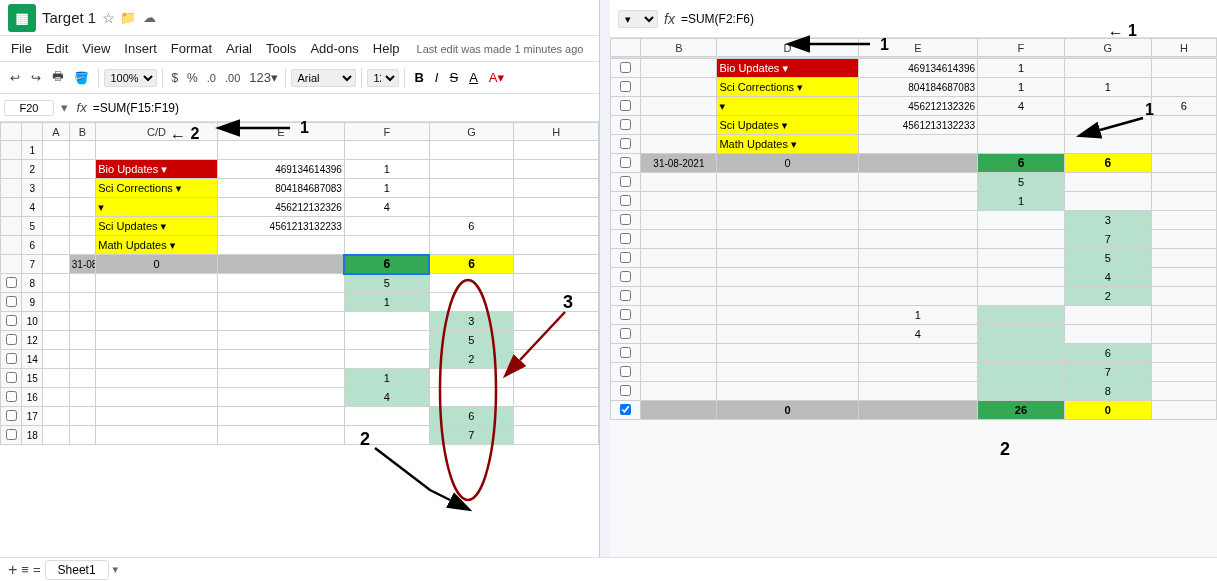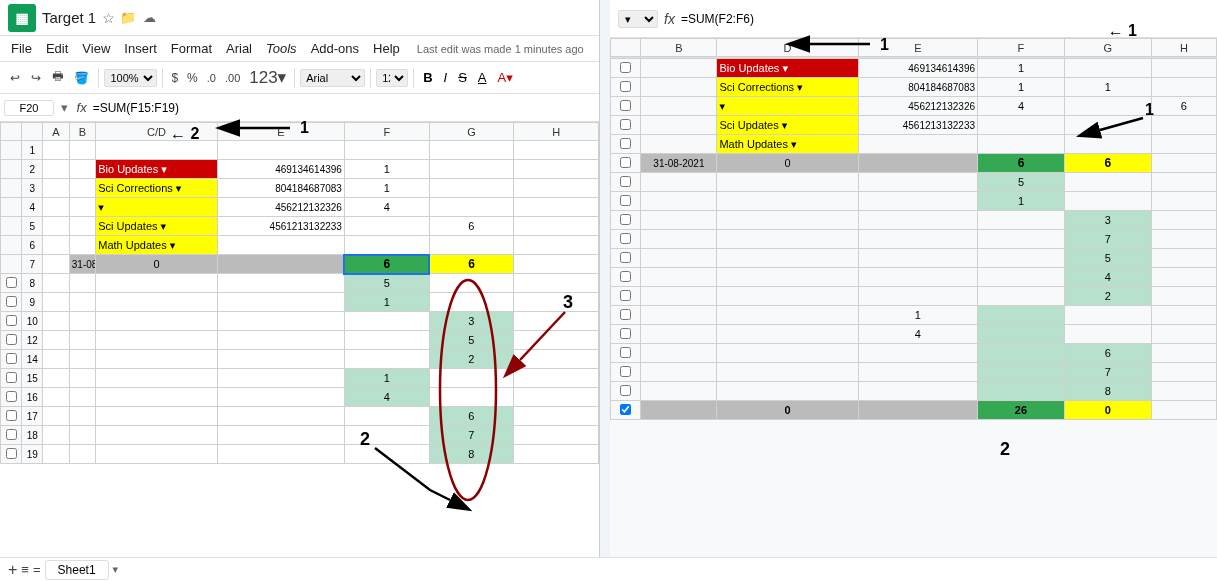--- a/index.html
+++ b/index.html
@@ -25,41 +25,41 @@
       <span style="font-size:13px;color:#666;cursor:pointer;">☁</span>
     </div>
 
     <div style="display:flex; align-items:center; height:26px; background:#fff; border-bottom:1px solid #e0e0e0; padding:0 4px; gap:0;">
       <span style="padding:2px 7px;font-size:13px;color:#202124;cursor:pointer;">File</span>
       <span style="padding:2px 7px;font-size:13px;color:#202124;cursor:pointer;">Edit</span>
       <span style="padding:2px 7px;font-size:13px;color:#202124;cursor:pointer;">View</span>
       <span style="padding:2px 7px;font-size:13px;color:#202124;cursor:pointer;">Insert</span>
       <span style="padding:2px 7px;font-size:13px;color:#202124;cursor:pointer;font-weight:500;">Format</span>
       <span style="padding:2px 7px;font-size:13px;color:#202124;cursor:pointer;">Arial</span>
-      <span style="padding:2px 7px;font-size:13px;color:#202124;cursor:pointer;font-style:italic;">Tools</span>
+      <span style="padding:2px 7px;font-size:13px;color:#202124;cursor:pointer;">Tools</span>
       <span style="padding:2px 7px;font-size:13px;color:#202124;cursor:pointer;">Add-ons</span>
       <span style="padding:2px 7px;font-size:13px;color:#202124;cursor:pointer;">Help</span>
       <span style="margin-left:10px;font-size:11px;color:#666;">Last edit was made 1 minutes ago</span>
     </div>
 
     <div style="display:flex; align-items:center; height:32px; background:#fff; border-bottom:1px solid #e0e0e0; padding:0 6px; gap:3px;">
       <button style="font-size:12px;padding:2px 4px;border:none;background:none;cursor:pointer;color:#444;">↩</button>
       <button style="font-size:12px;padding:2px 4px;border:none;background:none;cursor:pointer;color:#444;">↪</button>
       <button style="font-size:12px;padding:2px 4px;border:none;background:none;cursor:pointer;color:#444;">🖶</button>
       <button style="font-size:12px;padding:2px 4px;border:none;background:none;cursor:pointer;color:#444;">🪣</button>
       <div style="width:1px;height:20px;background:#ddd;margin:0 2px;"></div>
       <select style="font-size:11px;border:1px solid #ddd;border-radius:2px;padding:1px;">
         <option>100%</option>
       </select>
       <div style="width:1px;height:20px;background:#ddd;margin:0 2px;"></div>
       <button style="font-size:12px;padding:2px 3px;border:none;background:none;cursor:pointer;color:#444;">$</button>
       <button style="font-size:12px;padding:2px 3px;border:none;background:none;cursor:pointer;color:#444;">%</button>
       <button style="font-size:11px;padding:2px 3px;border:none;background:none;cursor:pointer;color:#444;">.0</button>
       <button style="font-size:11px;padding:2px 3px;border:none;background:none;cursor:pointer;color:#444;">.00</button>
-      <button style="font-size:17px;padding:2px 3px;border:none;background:none;cursor:pointer;color:#444;">123▾</button>
+      <button style="font-size:13px;padding:2px 3px;border:none;background:none;cursor:pointer;color:#444;">123▾</button>
       <div style="width:1px;height:20px;background:#ddd;margin:0 2px;"></div>
       <select style="font-size:11px;border:1px solid #ddd;border-radius:2px;width:65px;padding:1px;">
         <option>Arial</option>
       </select>
       <div style="width:1px;height:20px;background:#ddd;margin:0 2px;"></div>
       <select style="font-size:11px;border:1px solid #ddd;border-radius:2px;width:32px;padding:1px;">
         <option>12</option>
       </select>
       <div style="width:1px;height:20px;background:#ddd;margin:0 2px;"></div>
       <button style="font-size:13px;font-weight:bold;padding:2px 4px;border:none;background:none;cursor:pointer;">B</button>
@@ -294,31 +294,20 @@
             <td style="background:#f8f9fa;border:1px solid #d0d0d0;text-align:center;font-size:10px;">18</td>
             <td style="border:1px solid #d0d0d0;"></td>
             <td style="border:1px solid #d0d0d0;"></td>
             <td style="border:1px solid #d0d0d0;"></td>
             <td style="border:1px solid #d0d0d0;"></td>
             <td style="border:1px solid #d0d0d0;"></td>
             <td style="background:#b7e1cd;border:1px solid #d0d0d0;text-align:center;font-size:11px;">7</td>
             <td style="border:1px solid #d0d0d0;"></td>
           </tr>
 
-          <tr>
-            <td style="background:#f8f9fa;border:1px solid #d0d0d0;text-align:center;"><input type="checkbox" style="width: 11px; height: 11px;"></td>
-            <td style="background:#f8f9fa;border:1px solid #d0d0d0;text-align:center;font-size:10px;">19</td>
-            <td style="border:1px solid #d0d0d0;"></td>
-            <td style="border:1px solid #d0d0d0;"></td>
-            <td style="border:1px solid #d0d0d0;"></td>
-            <td style="border:1px solid #d0d0d0;"></td>
-            <td style="border:1px solid #d0d0d0;"></td>
-            <td style="background:#b7e1cd;border:1px solid #d0d0d0;text-align:center;font-size:11px;">8</td>
-            <td style="border:1px solid #d0d0d0;"></td>
-          </tr>
 
         </tbody>
       </table>
     </div>
   </div>
 
   <div style="position:absolute; top:0; left:610px; width:607px; height:581px; background:#f8f9fa; overflow:hidden;">
 
     <div style="display:flex; align-items:center; height:38px; background:#fff; border-bottom:1px solid #e0e0e0; padding:0 8px; gap:6px;">
       <select style="font-size:11px;border:1px solid #ddd;border-radius:2px;padding:1px 2px;width:40px;">

